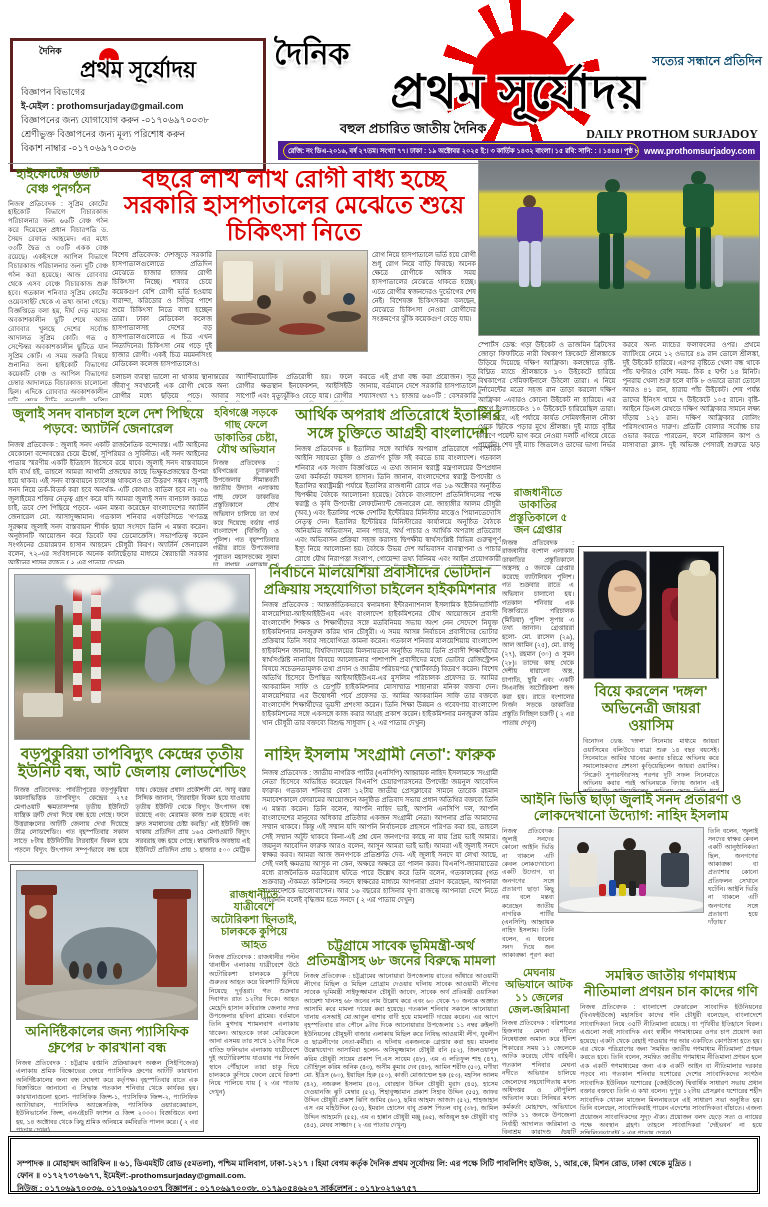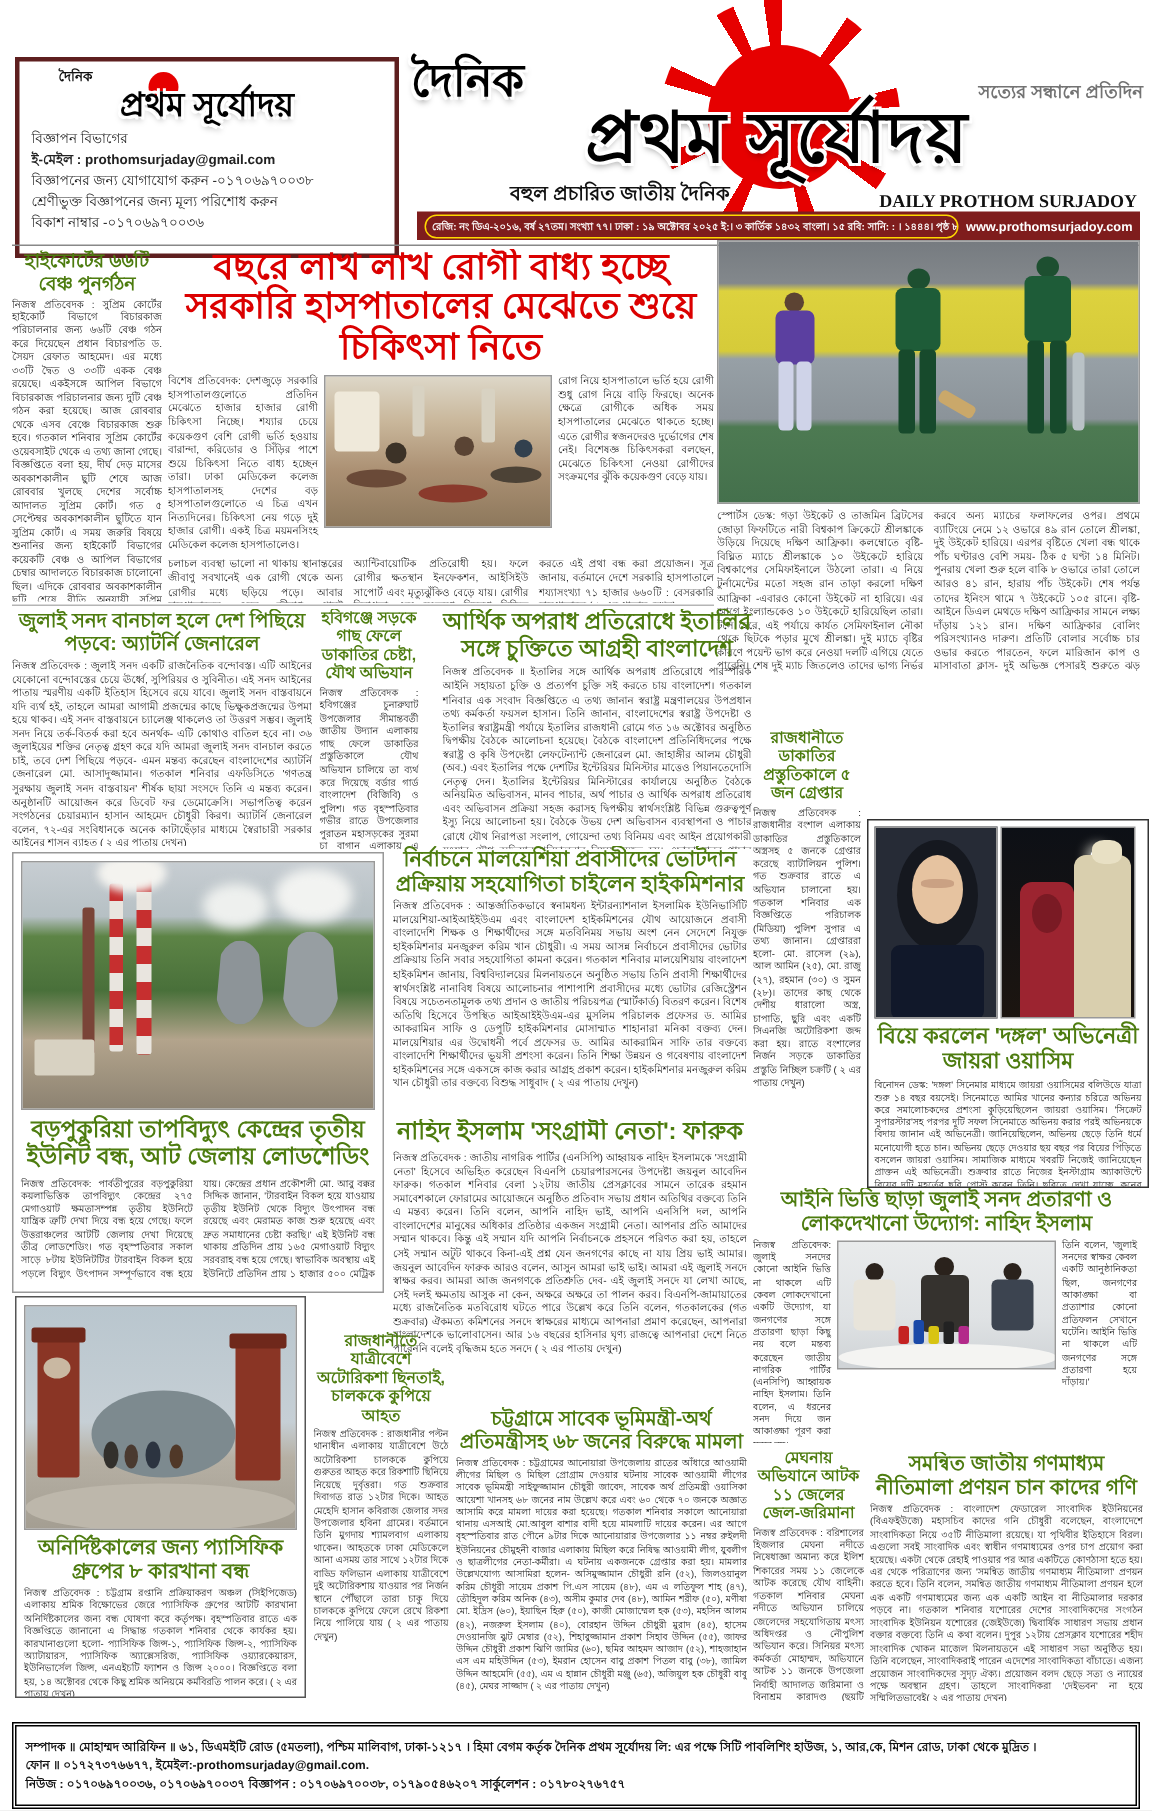--- a/index.html
+++ b/index.html
@@ -11,22 +11,22 @@
   .hl-red{color:#db0000;}
   .bd{font-size:6.8px;line-height:1.34;text-align:justify;color:#232323;}
   .row{display:flex;gap:4px;}
   .cols2{column-count:2;column-gap:7px;}
   .cols3{column-count:3;column-gap:7px;}
   .box{border:1px solid #666;padding:5px;box-sizing:border-box;}
   .rule{position:absolute;background:#b5b5b5;height:1px;}
   .photo{position:relative;overflow:hidden;border:1px solid #999;box-sizing:border-box;}
   .outline-w{text-shadow:-2px -2px 0 #fff,2px -2px 0 #fff,-2px 2px 0 #fff,2px 2px 0 #fff,0 3px 4px rgba(0,0,0,.35);}
   .blob{position:absolute;border-radius:50%;}
-  .footer-box{border:3px double #000;box-sizing:border-box;padding:8px 6px;font-weight:bold;
-              font-size:8px;line-height:1.55;white-space:nowrap;overflow:hidden;margin-top:12px;}
+  .footer-box{border:3px double #000;box-sizing:border-box;padding:19px 6px;font-weight:bold;
+              font-size:8px;line-height:1.55;white-space:nowrap;overflow:hidden;}
   .pill{flex:1;border:1px solid #ffd800;border-radius:9px;color:#fff;font-size:6.6px;
         text-align:center;padding:1px 4px;white-space:nowrap;overflow:hidden;font-weight:bold;}
   .adline{font-size:9px;line-height:1.55;color:#222;}
   .sunrays{position:absolute;border-radius:50%;
      background:repeating-conic-gradient(from -8deg,#e60000 0deg 9deg,rgba(0,0,0,0) 9deg 42deg);}
   .suncore{position:absolute;border-radius:50%;background:#e60000;}
 </style>
 </head>
 <body>
 
@@ -42,27 +42,27 @@
     <div class="adline" style="font-weight:bold;">ই-মেইল : prothomsurjaday@gmail.com</div>
     <div class="adline">বিজ্ঞাপনের জন্য যোগাযোগ করুন -০১৭০৬৯৭০০৩৮</div>
     <div class="adline">শ্রেণীভুক্ত বিজ্ঞাপনের জন্য মূল্য পরিশোধ করুন</div>
     <div class="adline">বিকাশ নাম্বার -০১৭০৬৯৭০০৩৬</div>
   </div>
 
   <div class="abs" style="left:272px;top:26px;width:492px;height:112px;">
     <div class="sunrays" style="left:168px;top:-28px;width:160px;height:160px;"></div>
     <div class="suncore" style="left:200px;top:4px;width:96px;height:96px;"></div>
     <div class="abs outline-w" style="left:2px;top:4px;font-size:30px;font-weight:900;color:#000;">দৈনিক</div>
-    <div class="abs" style="right:2px;top:26px;font-size:12px;font-weight:900;color:#737373;">সত্যের সন্ধানে প্রতিদিন</div>
+    <div class="abs" style="right:2px;top:26px;font-size:12px;font-weight:900;color:#0c4a6e;">সত্যের সন্ধানে প্রতিদিন</div>
     <div class="abs outline-w" style="left:0;top:30px;width:100%;text-align:center;font-size:47px;font-weight:900;color:#000;letter-spacing:1px;">প্রথম সূর্যোদয়</div>
     <div class="abs" style="left:68px;bottom:-2px;font-size:13px;font-weight:900;">বহুল প্রচারিত জাতীয় দৈনিক</div>
     <div class="abs" style="right:6px;bottom:-4px;font-size:12px;font-weight:bold;font-family:'Liberation Serif',serif;">DAILY PROTHOM SURJADOY</div>
   </div>
 
-  <div class="abs" style="left:278px;top:141px;width:482px;height:19px;background:#7f1d1d;display:flex;align-items:center;gap:5px;padding:0 5px;box-sizing:border-box;">
+  <div class="abs" style="left:278px;top:141px;width:482px;height:19px;background:#4c1d95;display:flex;align-items:center;gap:5px;padding:0 5px;box-sizing:border-box;">
     <div class="pill">রেজি: নং ডিএ-২০১৬, বর্ষ ২৭তম। সংখ্যা ৭৭। ঢাকা : ১৯ অক্টোবর ২০২৫ ই:। ৩ কার্তিক ১৪৩২ বাংলা। ১৫ রবি: সানি: : । ১৪৪৪। পৃষ্ঠ ৮। মূল্য ৫ টাকা।</div>
     <div style="color:#fff;font-size:8.5px;font-weight:bold;white-space:nowrap;">www.prothomsurjadoy.com</div>
   </div>
 
   <div class="rule" style="left:8px;top:163px;width:752px;background:#888;"></div>
 
   <div class="art" style="left:8px;top:167px;width:100px;height:234px;">
     <div class="hl" style="font-size:12.5px;">হাইকোর্টের ৬৬টি বেঞ্চ পুনর্গঠন</div>
     <div class="bd" style="margin-top:3px;font-size:6.7px;">নিজস্ব প্রতিবেদক : সুপ্রিম কোর্টের হাইকোর্ট বিভাগে বিচারকাজ পরিচালনার জন্য ৬৬টি বেঞ্চ গঠন করে দিয়েছেন প্রধান বিচারপতি ড. সৈয়দ রেফাত আহমেদ। এর মধ্যে ৩৩টি দ্বৈত ও ৩৩টি একক বেঞ্চ রয়েছে। একইসঙ্গে আপিল বিভাগে বিচারকাজ পরিচালনার জন্য দুটি বেঞ্চ গঠন করা হয়েছে। আজ রোববার থেকে এসব বেঞ্চে বিচারকাজ শুরু হবে। গতকাল শনিবার সুপ্রিম কোর্টের ওয়েবসাইট থেকে এ তথ্য জানা গেছে। বিজ্ঞপ্তিতে বলা হয়, দীর্ঘ দেড় মাসের অবকাশকালীন ছুটি শেষে আজ রোববার খুলছে দেশের সর্বোচ্চ আদালত সুপ্রিম কোর্ট। গত ৫ সেপ্টেম্বর অবকাশকালীন ছুটিতে যান সুপ্রিম কোর্ট। এ সময় জরুরি বিষয়ে শুনানির জন্য হাইকোর্ট বিভাগের কয়েকটি বেঞ্চ ও আপিল বিভাগের চেম্বার আদালতে বিচারকাজ চালোনো ছিল। এদিকে রোববার অবকাশকালীন ছুটি শেষে রীতি অনুযায়ী সুপ্রিম কোর্টের ইনার গার্ডেনে অনুষ্ঠিত হবে আইনজীবী ও বিচারপতিদের মিলনমেলা। ( ২ এর পাতায় দেখুন)</div>
   </div>
@@ -146,21 +146,21 @@
   <div class="art" style="left:262px;top:564px;width:236px;height:178px;">
     <div class="hl" style="font-size:14px;">নির্বাচনে মালয়েশিয়া প্রবাসীদের ভোটদান প্রক্রিয়ায় সহযোগিতা চাইলেন হাইকমিশনার</div>
     <div class="bd" style="margin-top:3px;">নিজস্ব প্রতিবেদক : আন্তর্জাতিকভাবে স্বনামধন্য ইন্টারন্যাশনাল ইসলামিক ইউনিভার্সিটি মালয়েশিয়া-আইআইইউএম এবং বাংলাদেশ হাইকমিশনের যৌথ আয়োজনে প্রবাসী বাংলাদেশি শিক্ষক ও শিক্ষার্থীদের সঙ্গে মতবিনিময় সভায় অংশ নেন সেদেশে নিযুক্ত হাইকমিশনার মনজুরুল করিম খান চৌধুরী। এ সময় আসন্ন নির্বাচনে প্রবাসীদের ভোটার প্রক্রিয়ায় তিনি সবার সহযোগিতা কামনা করেন। গতকাল শনিবার মালয়েশিয়ায় বাংলাদেশ হাইকমিশন জানায়, বিশ্ববিদ্যালয়ের মিলনায়তনে অনুষ্ঠিত সভায় তিনি প্রবাসী শিক্ষার্থীদের স্বার্থসংশ্লিষ্ট নানাবিধ বিষয়ে আলোচনার পাশাপাশি প্রবাসীদের মধ্যে ভোটার রেজিস্ট্রেশন বিষয়ে সচেতনতামূলক তথ্য প্রদান ও জাতীয় পরিচয়পত্র (স্মার্টকার্ড) বিতরণ করেন। বিশেষ অতিথি হিসেবে উপস্থিত আইআইইউএম-এর মুসলিম পরিচালক প্রফেসর ড. আমির আকরামিন সাফি ও ডেপুটি হাইকমিশনার মোসাম্মাত শাহানারা মনিকা বক্তব্য দেন। মালয়েশিয়ার এর উদ্বোধনী পর্বে প্রফেসর ড. আমির আকরামিন সাফি তার বক্তব্যে বাংলাদেশি শিক্ষার্থীদের ভূয়সী প্রশংসা করেন। তিনি শিক্ষা উন্নয়ন ও গবেষণায় বাংলাদেশ হাইকমিশনের সঙ্গে একসঙ্গে কাজ করার আগ্রহ প্রকাশ করেন। হাইকমিশনার মনজুরুল করিম খান চৌধুরী তার বক্তব্যে বিশুদ্ধ সাধুবাদ ( ২ এর পাতায় দেখুন)</div>
   </div>
 
   <div class="art" style="left:502px;top:486px;width:72px;height:276px;">
     <div class="hl" style="font-size:10.5px;">রাজধানীতে ডাকাতির প্রস্তুতিকালে ৫ জন গ্রেপ্তার</div>
     <div class="bd" style="margin-top:3px;font-size:6.4px;">নিজস্ব প্রতিবেদক : রাজধানীর বংশাল এলাকায় ডাকাতির প্রস্তুতিকালে অস্ত্রসহ ৫ জনকে গ্রেপ্তার করেছে ব্যাটালিয়ন পুলিশ। গত শুক্রবার রাতে এ অভিযান চালানো হয়। গতকাল শনিবার এক বিজ্ঞপ্তিতে পরিচালক (মিডিয়া) পুলিশ সুপার এ তথ্য জানান। গ্রেপ্তাররা হলো- মো. রাসেল (২৯), আল আমিন (২৫), মো. রাজু (২৭), রহমান (৩০) ও সুমন (২৮)। তাদের কাছ থেকে দেশীয় ধারালো অস্ত্র, চাপাতি, ছুরি এবং একটি সিএনজি অটোরিকশা জব্দ করা হয়। রাতে বংশালের নির্জন সড়কে ডাকাতির প্রস্তুতি নিচ্ছিল চক্রটি ( ২ এর পাতায় দেখুন)</div>
   </div>
 
-  <div class="art box" style="left:578px;top:546px;width:188px;height:246px;border-color:#333;padding:4px;">
+  <div class="art box" style="left:578px;top:546px;width:146px;height:246px;border-color:#333;padding:4px;">
     <div class="row" style="gap:2px;">
       <div class="photo" style="width:82px;height:128px;background:#262b36;">
         <div class="blob" style="left:14px;top:8px;width:54px;height:74px;background:#15181f;"></div>
         <div class="blob" style="left:24px;top:18px;width:34px;height:46px;background:#e6c3a0;"></div>
         <div class="blob" style="left:30px;top:34px;width:22px;height:6px;background:#caa183;border-radius:40%;"></div>
         <div class="blob" style="left:10px;top:78px;width:62px;height:50px;background:#11182a;border-radius:6px;"></div>
       </div>
       <div class="photo" style="width:90px;height:128px;background:linear-gradient(180deg,#0d1016 0%,#1c1510 100%);">
         <div class="blob" style="right:20px;top:14px;width:9px;height:9px;background:#fff;box-shadow:0 0 8px 3px rgba(255,255,240,.7);"></div>
         <div class="blob" style="left:12px;top:36px;width:36px;height:92px;background:#9c2430;border-radius:8px 8px 0 0;"></div>

